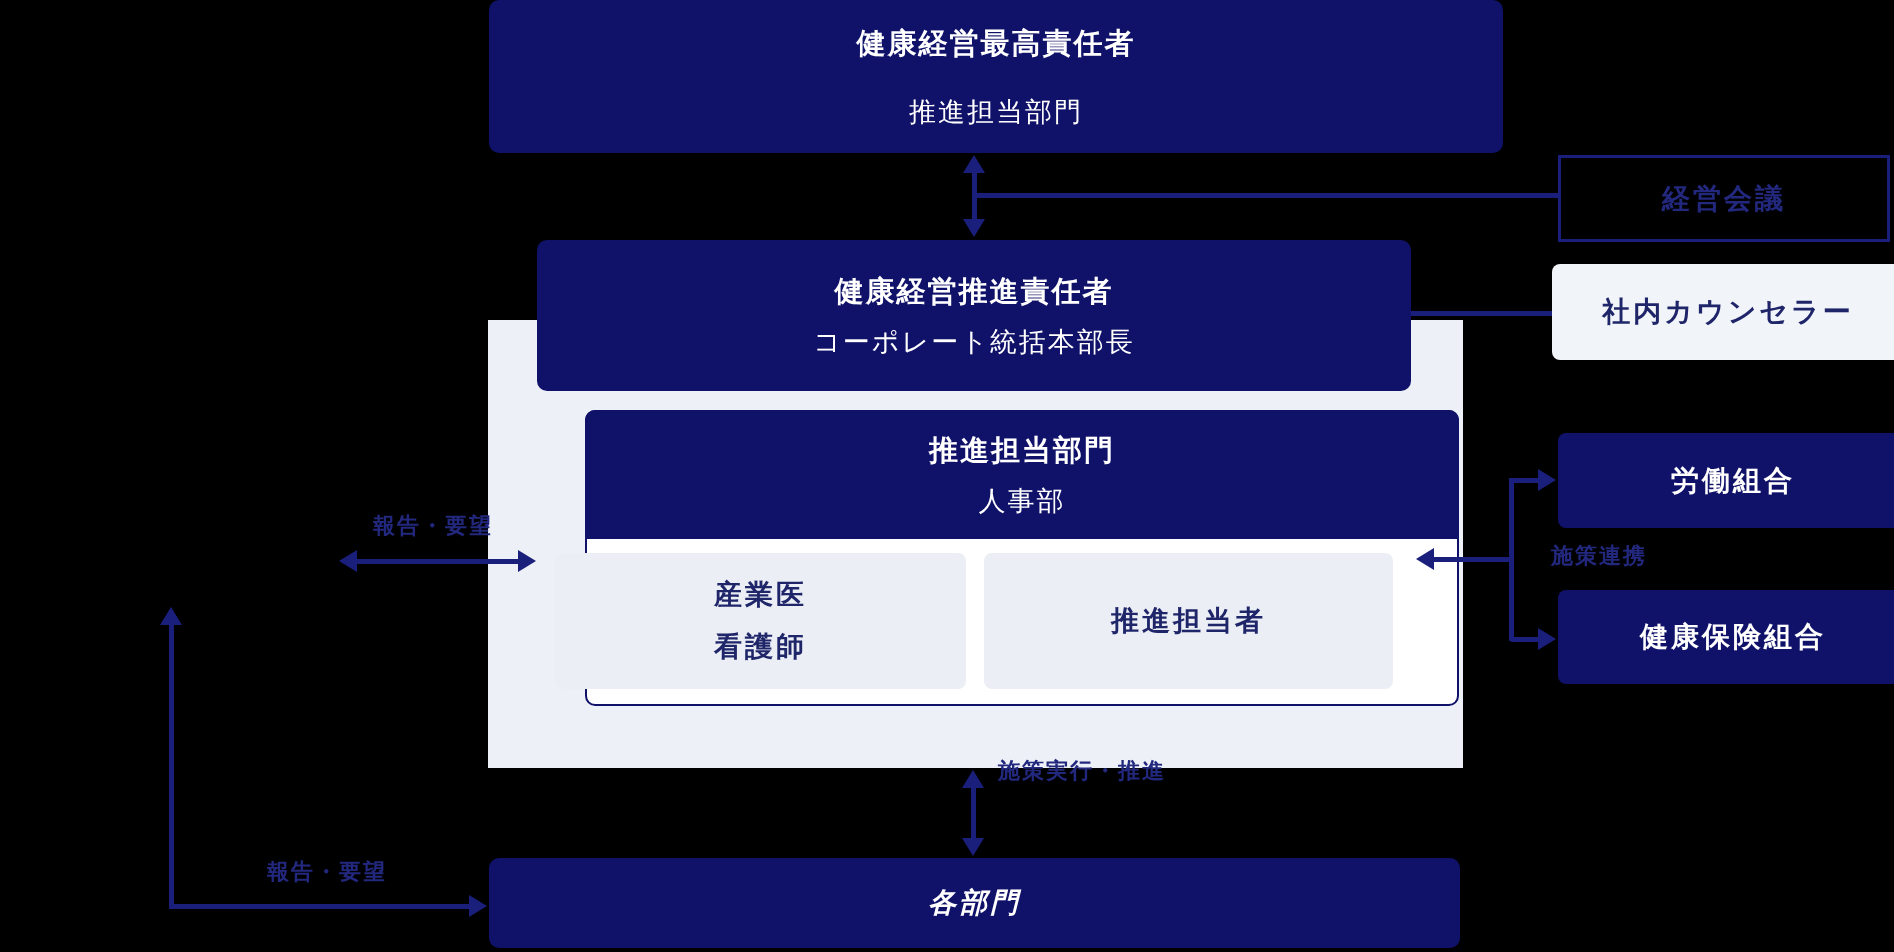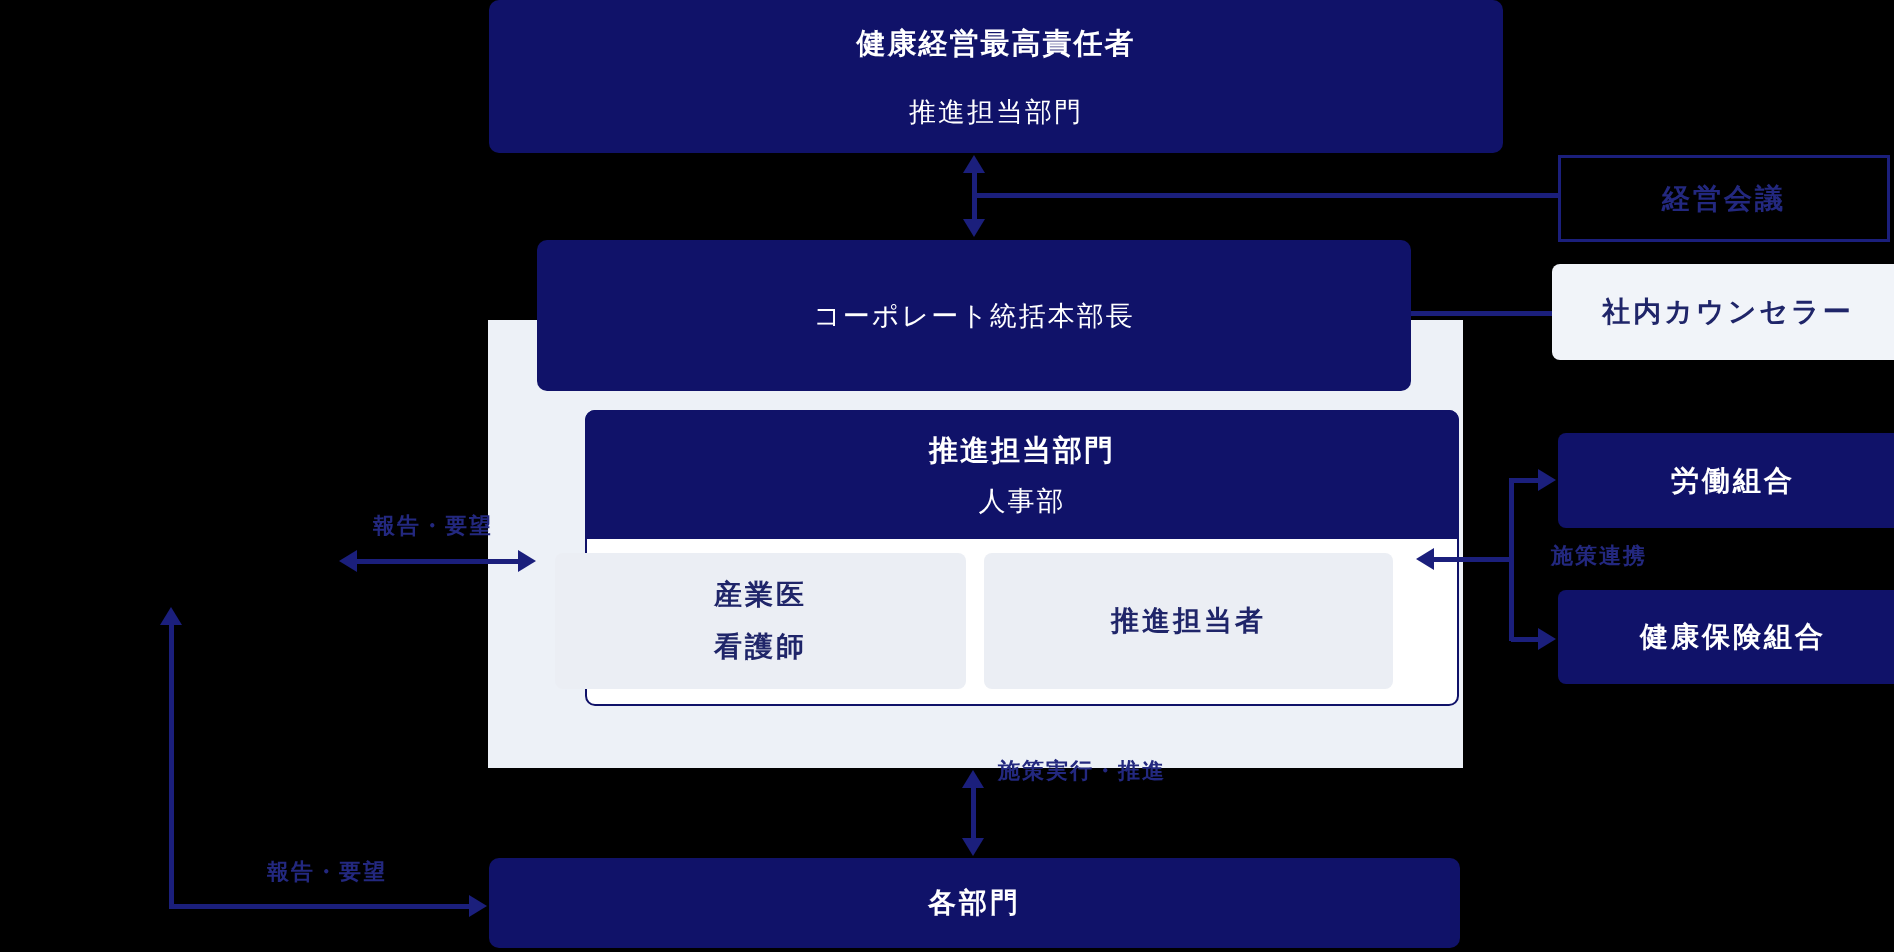--- a/index.html
+++ b/index.html
@@ -41,21 +41,21 @@
   #box-promotion-officer{left:537px;top:240px;width:874px;height:151px;gap:12px;}
   #box-counselor{left:1552px;top:264px;width:352px;height:96px;background:var(--lightbox);color:var(--darktext);}
   #light-panel{position:absolute;left:488px;top:320px;width:975px;height:448px;background:var(--panel);}
   #box-promotion-dept{left:537px;top:410px;width:874px;height:296px;background:var(--white);border:2px solid var(--navy);justify-content:flex-start;margin-left:48px;}
   #dept-header{position:absolute;left:-2px;top:-2px;width:874px;height:129px;border-radius:10px 10px 0 0;display:flex;flex-direction:column;align-items:center;justify-content:center;gap:12px;}
   #box-physician{left:555px;top:553px;width:411px;height:136px;background:var(--subbox);color:var(--darktext);gap:14px;}
   #box-promotion-staff{left:984px;top:553px;width:409px;height:136px;background:var(--subbox);color:var(--darktext);}
   #box-hygiene{left:0;top:517px;width:338px;height:90px;}
   #box-labor-union{left:1558px;top:433px;width:350px;height:95px;border-radius:8px 0 0 8px;}
   #box-insurance-union{left:1558px;top:590px;width:350px;height:94px;border-radius:8px 0 0 8px;}
-  #box-departments{left:489px;top:858px;width:971px;height:90px;}
+  #box-departments{left:489px;top:858px;width:971px;height:90px;font-style:italic;}
 
   #label-report-top{left:350px;top:511px;width:166px;text-align:center;}
   #label-report-bottom{left:244px;top:857px;width:166px;text-align:center;}
   #label-policy-coord{left:1551px;top:541px;}
   #label-policy-exec{left:998px;top:756px;}
 </style>
 </head>
 <body>
 
 <div id="stage" style="background: rgb(0, 0, 0);">
@@ -71,20 +71,21 @@
   <div class="ah ah-up" style="left:963px;top:155px;"></div>
   <div class="ah ah-down" style="left:963px;top:219px;"></div>
 
   <div class="hline" style="left:974px;top:193px;width:584px;"></div>
 
   <div class="box t-box" id="box-management-council">
     <div>経営会議</div>
   </div>
 
   <div class="box navybox r10" id="box-promotion-officer">
+    <div class="t-bold">健康経営推進責任者</div>
     <div class="t-reg">コーポレート統括本部長</div>
   </div>
 
   <div class="hline" style="left:1411px;top:311px;width:141px;"></div>
 
   <div class="box t-box r8" id="box-counselor">
     <div>社内カウンセラー</div>
   </div>
 
   <div class="box r10" id="box-promotion-dept">

